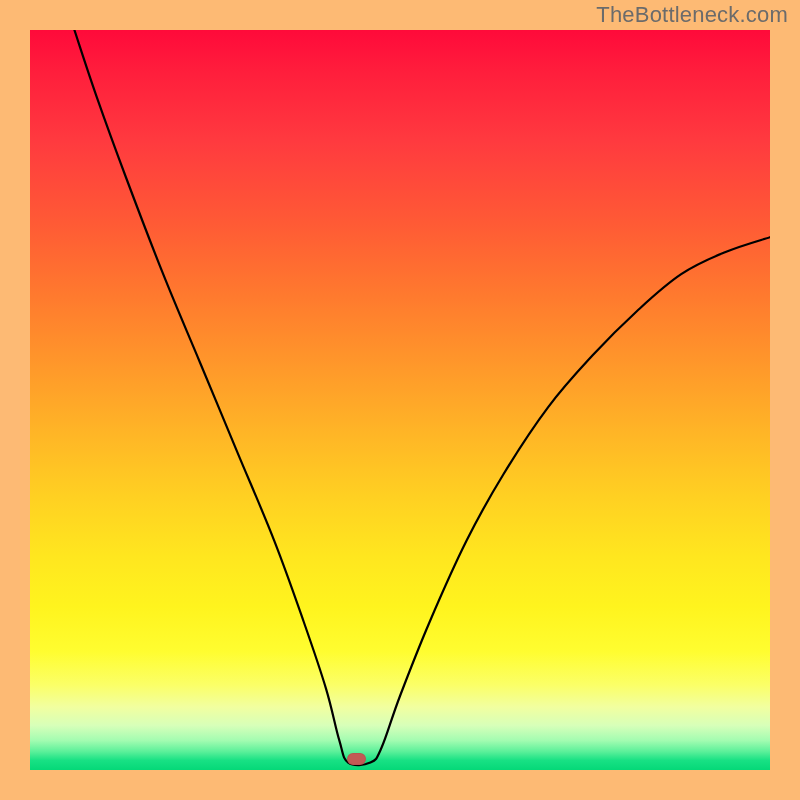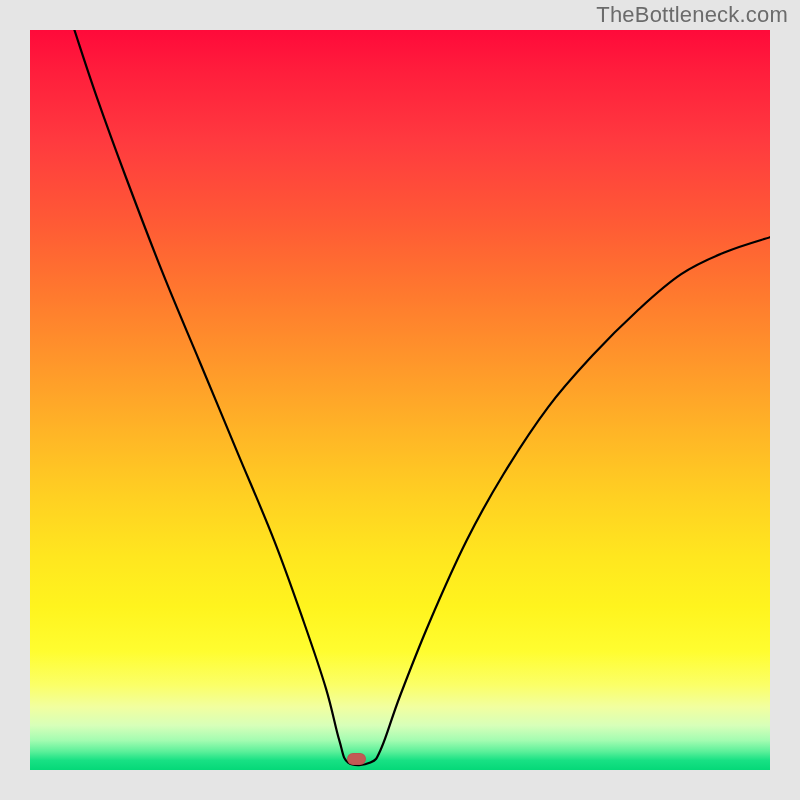--- a/index.html
+++ b/index.html
@@ -8,21 +8,21 @@
     width: 800px;
     height: 800px;
     background: #000000;
     font-family: Arial, Helvetica, sans-serif;
     overflow: hidden;
   }
   .frame {
     position: relative;
     width: 800px;
     height: 800px;
-    background: #e5e5e5;
+    background: #fdba74;
   }
   .watermark {
     position: absolute;
     top: 2px;
     right: 12px;
     color: #6b6b6b;
     font-size: 22px;
     font-weight: 400;
     letter-spacing: 0.2px;
     z-index: 10;

